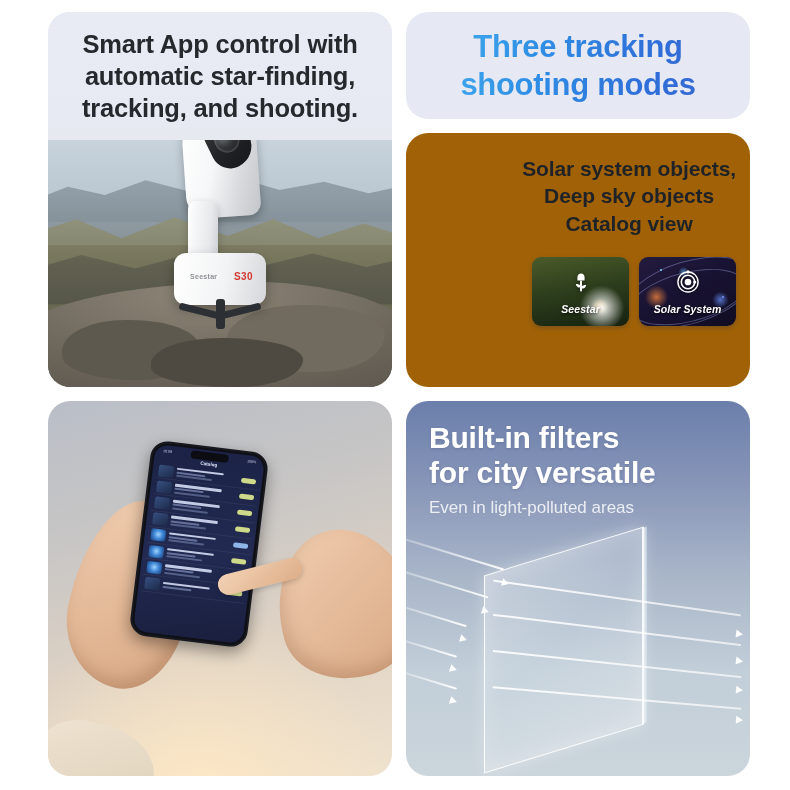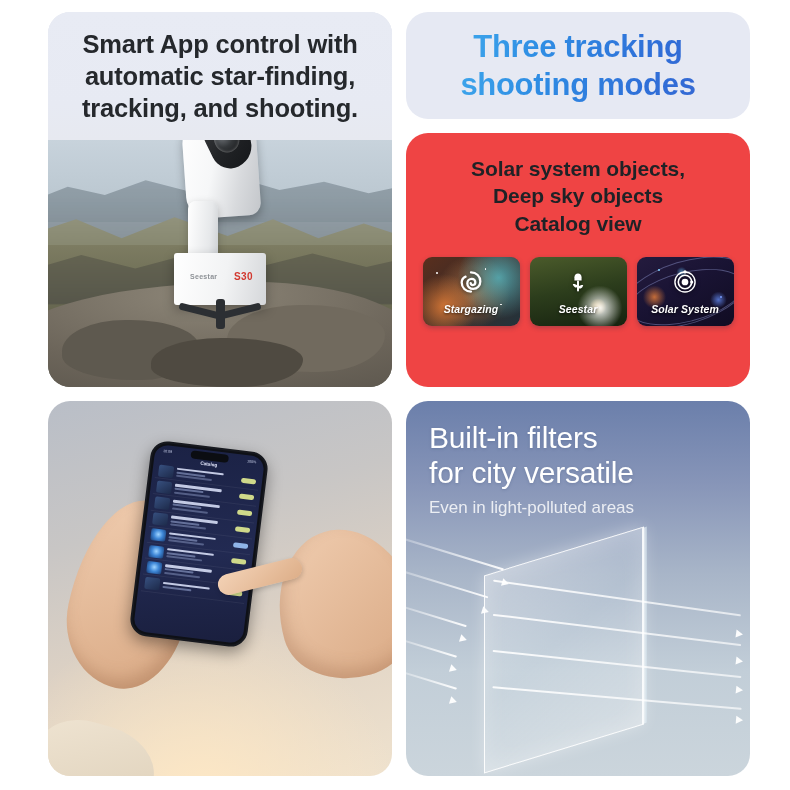--- a/index.html
+++ b/index.html
@@ -95,21 +95,21 @@
     box-shadow:inset 0 0 3px rgba(255,255,255,.45);transform:rotate(-20deg);
   }
   .arm{
     position:absolute;left:26px;top:88px;width:30px;height:62px;
     background:linear-gradient(95deg,#ffffff,#e6e8ea 70%,#cdd0d3);
     border-radius:8px;box-shadow:0 3px 8px rgba(0,0,0,.22);
   }
   .base{
     position:absolute;left:12px;top:140px;width:92px;height:52px;
     background:linear-gradient(100deg,#ffffff 0%,#f2f3f4 55%,#d5d7da 100%);
-    border-radius:3px;box-shadow:0 5px 12px rgba(0,0,0,.3);
+    border-radius:12px;box-shadow:0 5px 12px rgba(0,0,0,.3);
   }
   .brand{
     position:absolute;left:16px;top:20px;font-size:7px;font-weight:700;
     color:#8d9196;letter-spacing:.3px;
   }
   .model{
     position:absolute;right:13px;top:18px;font-size:10px;font-weight:700;
     color:#d2382f;letter-spacing:.4px;
   }
   .tripod{position:absolute;left:14px;top:186px;width:88px;height:34px;}
@@ -124,22 +124,22 @@
     background:#e6e9f3;border-radius:22px;height:107px;
     display:flex;align-items:center;justify-content:center;
   }
   .head-panel h2{
     margin:0;font-size:31px;line-height:1.2;font-weight:600;text-align:center;
     letter-spacing:-.3px;
     background:linear-gradient(100deg,#47b6f0 0%,#2f8ee4 38%,#2f6fd8 70%,#3a63cf 100%);
     -webkit-background-clip:text;background-clip:text;color:transparent;
   }
   .modes-panel{
-    background:#ef4444;border-radius:22px;flex:1;
-    display:flex;flex-direction:column;align-items:center;
+    background:#a16207;border-radius:22px;flex:1;
+    display:flex;flex-direction:column;align-items:flex-end;
     padding:22px 14px 20px;box-sizing:border-box;
   }
   .modes-panel .lead{
     margin:0 0 20px;font-size:21px;line-height:1.3;font-weight:600;
     color:#1f2226;text-align:center;letter-spacing:-.1px;
   }
   .cards{display:flex;gap:10px;}
   .mcard{
     position:relative;width:97px;height:69px;border-radius:9px;overflow:hidden;
     box-shadow:0 2px 5px rgba(40,48,70,.3);
@@ -233,21 +233,21 @@
     border-radius:14px;}
   .f-point{right:26%;top:44%;width:86px;height:21px;transform:rotate(-14deg);
     box-shadow:0 2px 5px rgba(0,0,0,.18);}
   .sleeve{position:absolute;left:-4%;bottom:-10%;width:120px;height:90px;
     background:linear-gradient(150deg,#efe4d2,#ddcfb8);border-radius:40% 46% 20% 24%;
     transform:rotate(16deg);}
 
   
   .q4{background:linear-gradient(180deg,#6b7fab 0%,#8795b8 22%,#a8b5c8 46%,#c2ced8 72%,#cbd5dc 100%);}
   .q4 .ftext{position:absolute;left:23px;top:20px;right:14px;z-index:5;}
-  .q4 h3{margin:0;font-size:30px;line-height:1.16;font-weight:400;color:#fff;
+  .q4 h3{margin:0;font-size:30px;line-height:1.16;font-weight:700;color:#fff;
     letter-spacing:-.2px;text-shadow:0 1px 3px rgba(60,80,120,.28);}
   .q4 .fsub{margin:7px 0 0;font-size:17px;color:rgba(255,255,255,.82);font-weight:400;}
   .glasswrap{position:absolute;inset:0;z-index:2;}
   .beam{position:absolute;height:2px;background:linear-gradient(90deg,rgba(255,255,255,.25),rgba(255,255,255,.95));border-radius:2px;}
   .beam.out{background:linear-gradient(90deg,rgba(255,255,255,.9),rgba(255,255,255,.65));}
   .arrowhead{position:absolute;width:0;height:0;
     border-left:7px solid rgba(255,255,255,.95);
     border-top:4px solid transparent;border-bottom:4px solid transparent;}
   .plate{
     position:absolute;left:78px;top:150px;width:158px;height:196px;
@@ -310,31 +310,20 @@
 
     <div class="modes-panel">
       <p class="lead">
         <span>Solar system objects,</span><br>
         <span>Deep sky objects</span><br>
         <span>Catalog view</span>
       </p>
 
       <div class="cards">
 
-        <div class="mcard">
-          <div class="bg-nebula"></div>
-          <div class="star" style="left:14%;top:22%;width:2px;height:2px;"></div>
-          <div class="star" style="left:80%;top:68%;width:1.6px;height:1.6px;"></div>
-          <div class="star" style="left:64%;top:16%;width:1.6px;height:1.6px;"></div>
-          <svg class="micon" viewBox="0 0 24 24">
-            <path d="M12 3.2c5 0 8.6 3.6 8.6 8.3 0 3.9-2.9 6.9-6.6 6.9-3.1 0-5.4-2.2-5.4-5.1 0-2.4 1.8-4.2 4.1-4.2 1.9 0 3.3 1.4 3.3 3.2 0 1.4-1.1 2.5-2.4 2.5-1.1 0-1.9-.8-1.9-1.8" fill="none" stroke="#ffffff" stroke-width="2.1" stroke-linecap="round"></path>
-            <path d="M12 20.8C7 20.8 3.4 17.2 3.4 12.5c0-2.6 1.4-4.6 3.6-5.5" fill="none" stroke="#ffffff" stroke-width="2.1" stroke-linecap="round"></path>
-          </svg>
-          <div class="mlabel">Stargazing</div>
-        </div>
 
         <div class="mcard">
           <div class="bg-grass"></div>
           <svg class="micon" viewBox="0 0 24 24">
             <path d="M12 4.2c1.9 0 3.3 1.5 3.3 3.4v3.1H8.7V7.6C8.7 5.7 10.1 4.2 12 4.2z" fill="#ffffff"></path>
             <path d="M12 11.4v8.4" stroke="#ffffff" stroke-width="1.8" stroke-linecap="round"></path>
             <path d="M12 15.4c-1.6-1.5-3.6-1.8-4.8-1.6.2 1.5 1.4 3.1 3.1 3.4" fill="#ffffff"></path>
             <path d="M12 16.6c1.5-1.6 3.5-2 4.8-1.8-.2 1.6-1.4 3.2-3.2 3.5" fill="#ffffff"></path>
           </svg>
           <div class="mlabel">Seestar</div>

